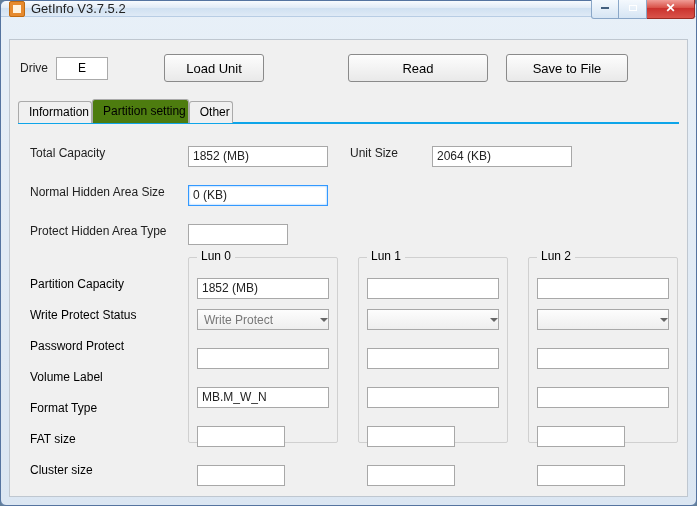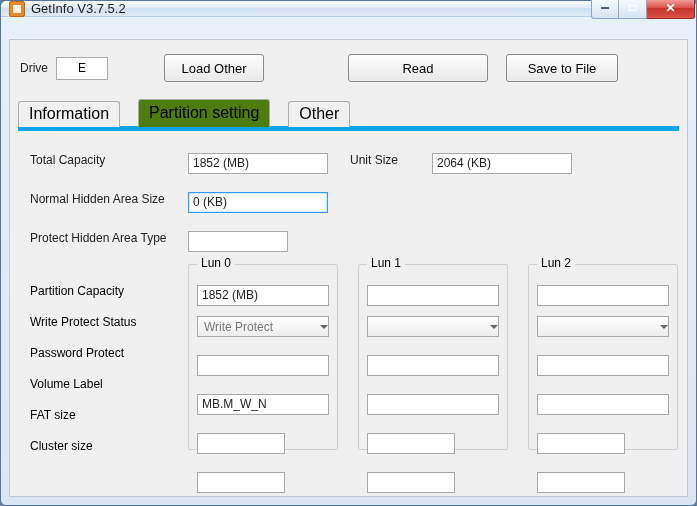--- a/index.html
+++ b/index.html
@@ -96,49 +96,49 @@
     border-radius: 3px;
     background: linear-gradient(#fdfdfd, #e9e9e9);
     display: inline-flex;
     align-items: center;
     justify-content: center;
     font-size: 13px;
     cursor: pointer;
   }
   .btn.load { width: 100px; margin-left: 48px; }
   .btn.read { width: 140px; margin-left: 76px; }
-  .btn.save { width: 112px; margin-left: 10px; }
+  .btn.save { width: 122px; margin-left: 10px; }
 
   .tabs {
     display: flex;
     align-items: flex-end;
     margin: 6px 0 0 8px;
     position: relative;
   }
   .tab {
     border: 1px solid #aaa;
     border-bottom: none;
     background: #f0f0f0;
-    padding: 3px 10px 4px 10px;
-    margin-right: 18px;
-    font-size: 16px;
+    padding: 3px 2px 4px 10px;
+    margin-right: 0;
+    font-size: 12px;
     border-radius: 3px 3px 0 0;
     position: relative;
     top: 1px;
     cursor: pointer;
   }
   .tab.active {
     background: #4d7c0f;
     z-index: 2;
     padding-top: 4px;
     padding-bottom: 5px;
     top: 1px;
   }
   .tab-panel {
-    border-top: 5px solid #0ea5e9;
+    border-top: 2px solid #0ea5e9;
     margin: 0 8px 0 8px;
     padding-top: 14px;
     height: 372px;
     overflow: hidden;
   }
 
   .grid {
     display: grid;
     grid-template-columns: 158px 140px 22px 82px 140px;
     row-gap: 10px;
@@ -232,21 +232,21 @@
         </div>
     </div>
   </div>
 
   <div class="client">
 
     <div class="toolbar">
       <span class="label">Drive</span>
       <div class="drive-box">E</div>
       <div class="btn load">
-          <span>Load Other</span>
+          <span>Load Unit</span>
         </div>
       <div class="btn read">
           <span>Read</span>
         </div>
       <div class="btn save">
           <span>Save to File</span>
         </div>
     </div>
 
     <div class="tabs">
@@ -284,20 +284,23 @@
               <div class="lbl">Partition Capacity</div>
             </div>
           <div class="row9">
               <div class="lbl">Write Protect Status</div>
             </div>
           <div class="row9">
               <div class="lbl">Password Protect</div>
             </div>
           <div class="row9">
               <div class="lbl">Volume Label</div>
+            </div>
+          <div class="row9">
+              <div class="lbl">Format Type</div>
             </div>
           <div class="row9">
               <div class="lbl">FAT size</div>
             </div>
           <div class="row9">
               <div class="lbl">Cluster size</div>
             </div>
 
         </div>
 

